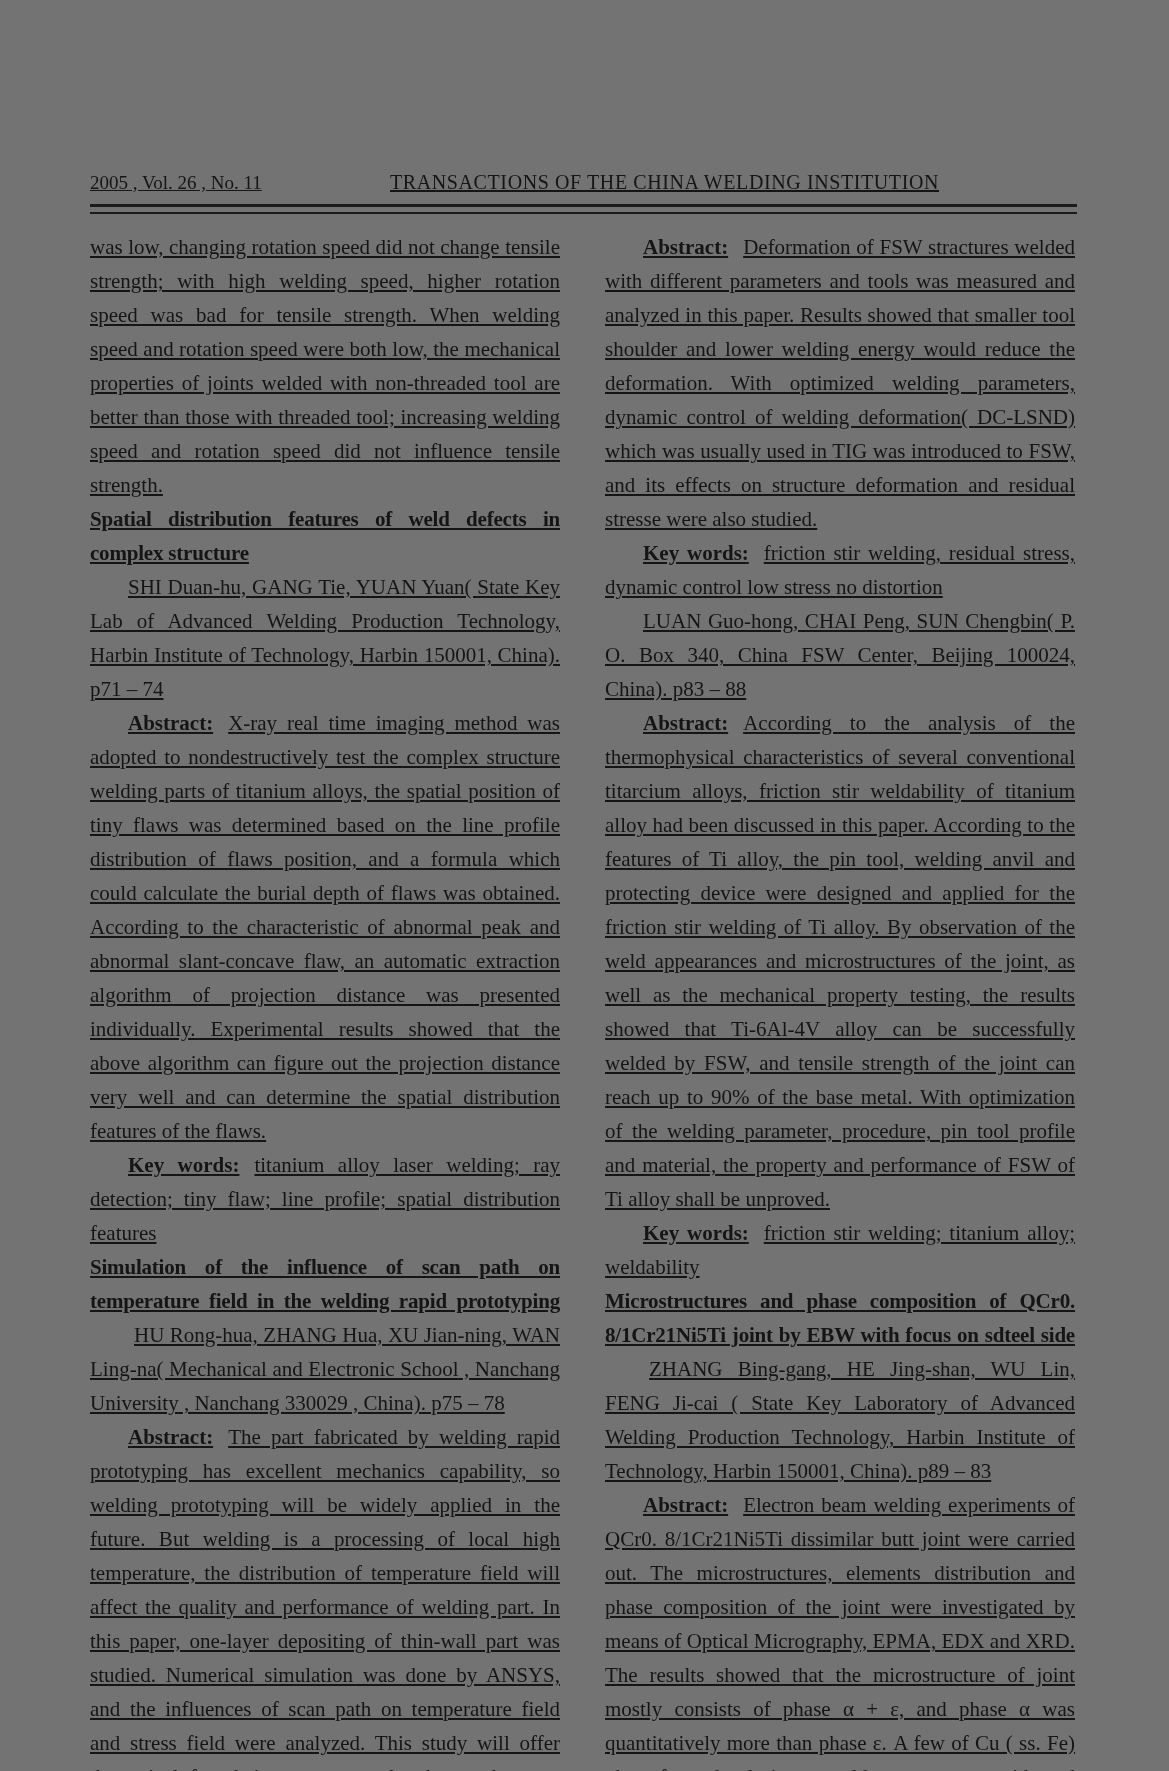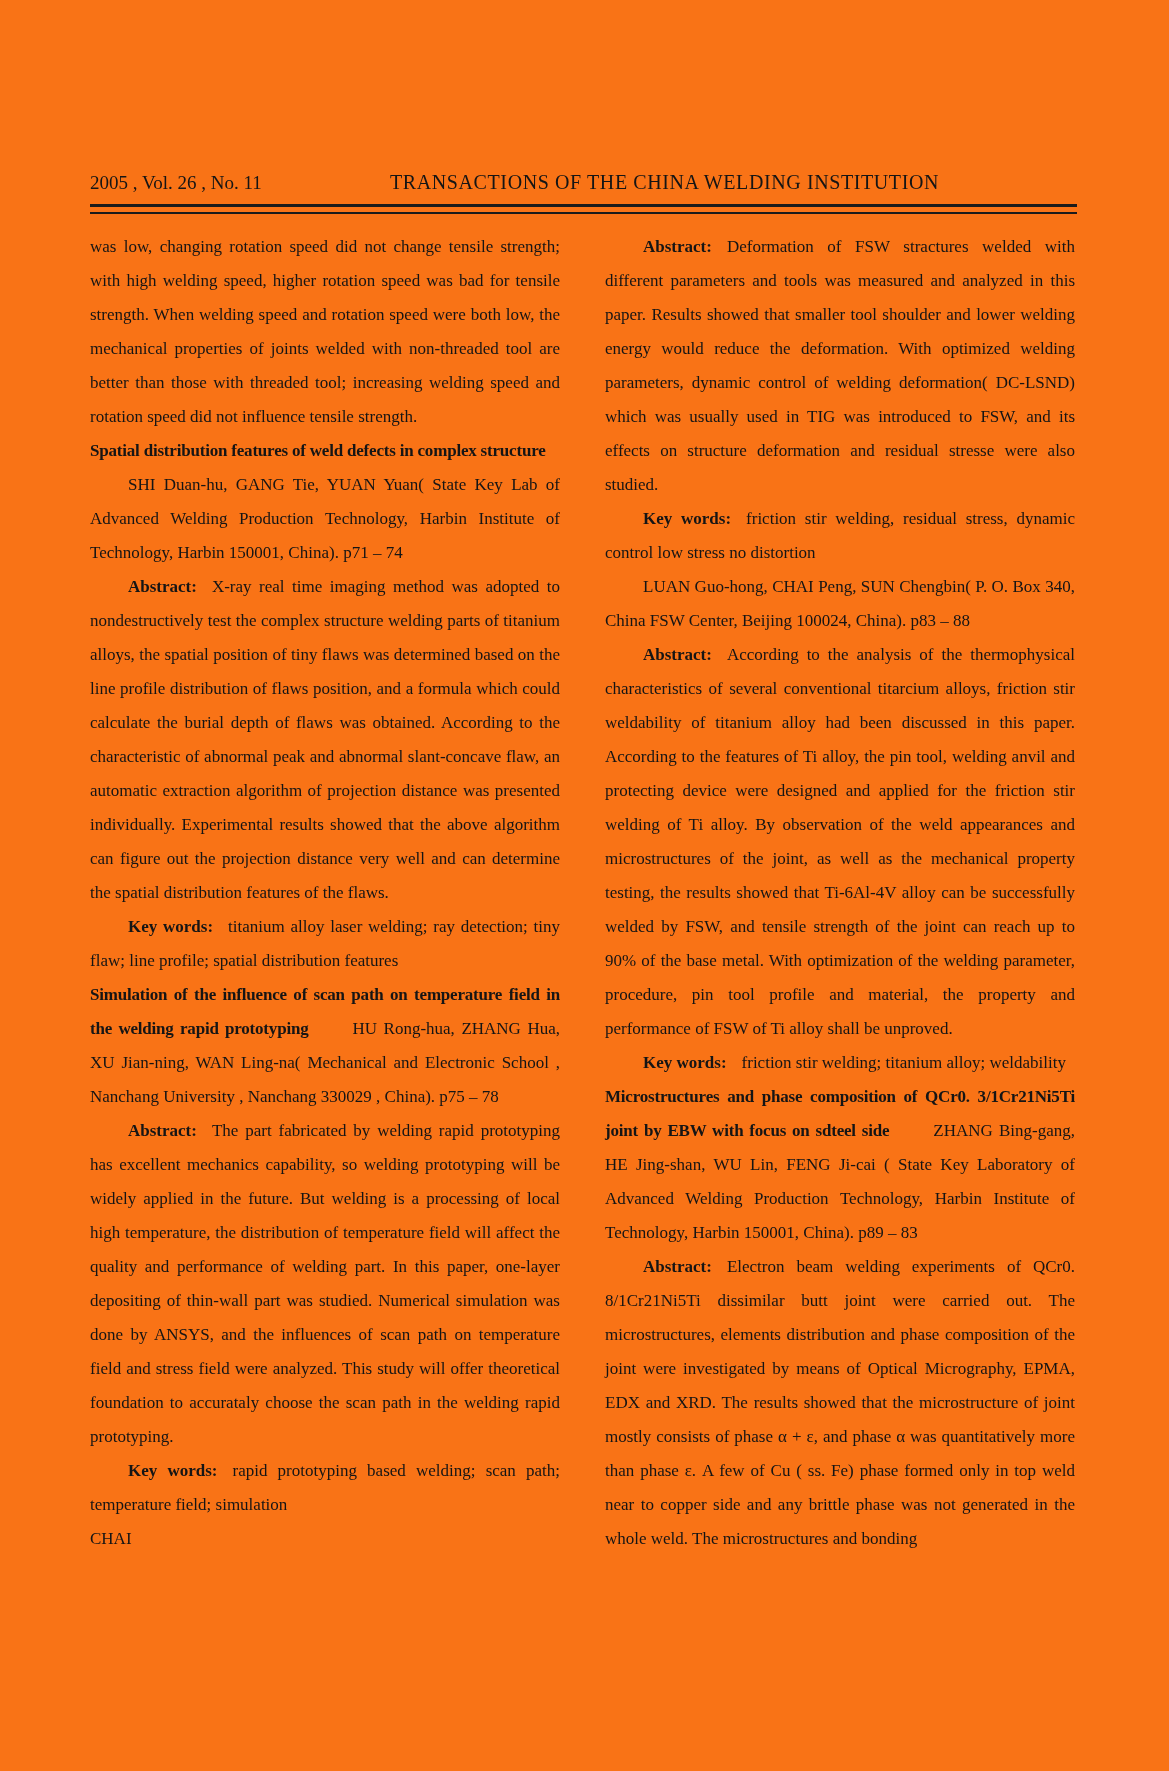--- a/index.html
+++ b/index.html
@@ -1,32 +1,33 @@
 <!DOCTYPE html>
 <html><head>
 <meta charset="utf-8">
 <style>
   html,body{margin:0;padding:0;background:#f6f5f2;}
   .page{
     position:relative;
     width:1169px;height:1771px;
     box-sizing:border-box;
-    background:#f97316;
+    background:#737373;
     color:#151515;
     font-family:"Liberation Serif","DejaVu Serif",serif;
     padding:170px 92px 0 90px;
+    text-decoration:underline;
   }
   .header{display:flex;align-items:baseline;}
   .issue{flex:0 0 300px;font-size:19px;white-space:nowrap;}
   .jtitle{flex:1;text-align:center;font-size:20px;letter-spacing:.6px;white-space:nowrap;}
   .pagenum{flex:0 0 300px;text-align:right;font-size:20px;font-weight:bold;}
   .rule{margin-top:10px;height:5px;border-top:3px solid #1b1b1b;border-bottom:2px solid #1b1b1b;}
   .columns{display:flex;gap:45px;margin-top:16px;}
   .col{width:470px;}
-  .col p{margin:0;font-size:17px;line-height:34px;text-align:justify;}
+  .col p{margin:0;font-size:21px;line-height:34px;text-align:justify;}
   .indent{text-indent:38px;}
   .gap{margin-top:34px;}
   .heading{font-weight:bold;letter-spacing:-.2px;}
   .heading-inline b{font-weight:bold;letter-spacing:-.2px;margin-top:44px;}
   .hspacer{display:inline-block;width:44px;}
   .heading-split{display:flex;justify-content:space-between;font-weight:bold;letter-spacing:-.2px;}
   .heading-split .tail{font-weight:normal;letter-spacing:0;}
   .lbl{font-weight:bold;margin-right:15px;}
 </style>
 </head>
@@ -52,17 +53,17 @@
         <p class="gap heading-split">
           <span class="tail">CHAI</span>
         </p>
       </div>
     <div class="col">
         <p class="indent"><span class="lbl">Abstract:</span><span>Deformation of FSW stractures welded with different parameters and tools was measured and analyzed in this paper. Results showed that smaller tool shoulder and lower welding energy would reduce the deformation. With optimized welding parameters, dynamic control of welding deformation( DC-LSND) which was usually used in TIG was introduced to FSW, and its effects on structure deformation and residual stresse were also studied.</span></p>
         <p class="indent"><span class="lbl">Key words:</span><span>friction stir welding, residual stress, dynamic control low stress no distortion</span></p>
         <p class="indent">LUAN Guo-hong, CHAI Peng, SUN Chengbin( P. O. Box 340, China FSW Center, Beijing 100024, China). p83 – 88</p>
         <p class="indent"><span class="lbl">Abstract:</span><span>According to the analysis of the thermophysical characteristics of several conventional titarcium alloys, friction stir weldability of titanium alloy had been discussed in this paper. According to the features of Ti alloy, the pin tool, welding anvil and protecting device were designed and applied for the friction stir welding of Ti alloy. By observation of the weld appearances and microstructures of the joint, as well as the mechanical property testing, the results showed that Ti-6Al-4V alloy can be successfully welded by FSW, and tensile strength of the joint can reach up to 90% of the base metal. With optimization of the welding parameter, procedure, pin tool profile and material, the property and performance of FSW of Ti alloy shall be unproved.</span></p>
         <p class="indent"><span class="lbl">Key words:</span><span>friction stir welding; titanium alloy; weldability</span></p>
-        <p class="gap heading-inline"><b>Microstructures and phase composition of QCr0. 3/1Cr21Ni5Ti joint by EBW with focus on sdteel side</b><span class="hspacer"></span><span>ZHANG Bing-gang, HE Jing-shan, WU Lin, FENG Ji-cai ( State Key Laboratory of Advanced Welding Production Technology, Harbin Institute of Technology, Harbin 150001, China). p89 – 83</span></p>
+        <p class="gap heading-inline"><b>Microstructures and phase composition of QCr0. 8/1Cr21Ni5Ti joint by EBW with focus on sdteel side</b><span class="hspacer"></span><span>ZHANG Bing-gang, HE Jing-shan, WU Lin, FENG Ji-cai ( State Key Laboratory of Advanced Welding Production Technology, Harbin Institute of Technology, Harbin 150001, China). p89 – 83</span></p>
         <p class="indent"><span class="lbl">Abstract:</span><span>Electron beam welding experiments of QCr0. 8/1Cr21Ni5Ti dissimilar butt joint were carried out. The microstructures, elements distribution and phase composition of the joint were investigated by means of Optical Micrography, EPMA, EDX and XRD. The results showed that the microstructure of joint mostly consists of phase α + ε, and phase α was quantitatively more than phase ε. A few of Cu ( ss. Fe) phase formed only in top weld near to copper side and any brittle phase was not generated in the whole weld. The microstructures and bonding</span></p>
       </div>
   </div>
 </div>
 
 </body></html>

